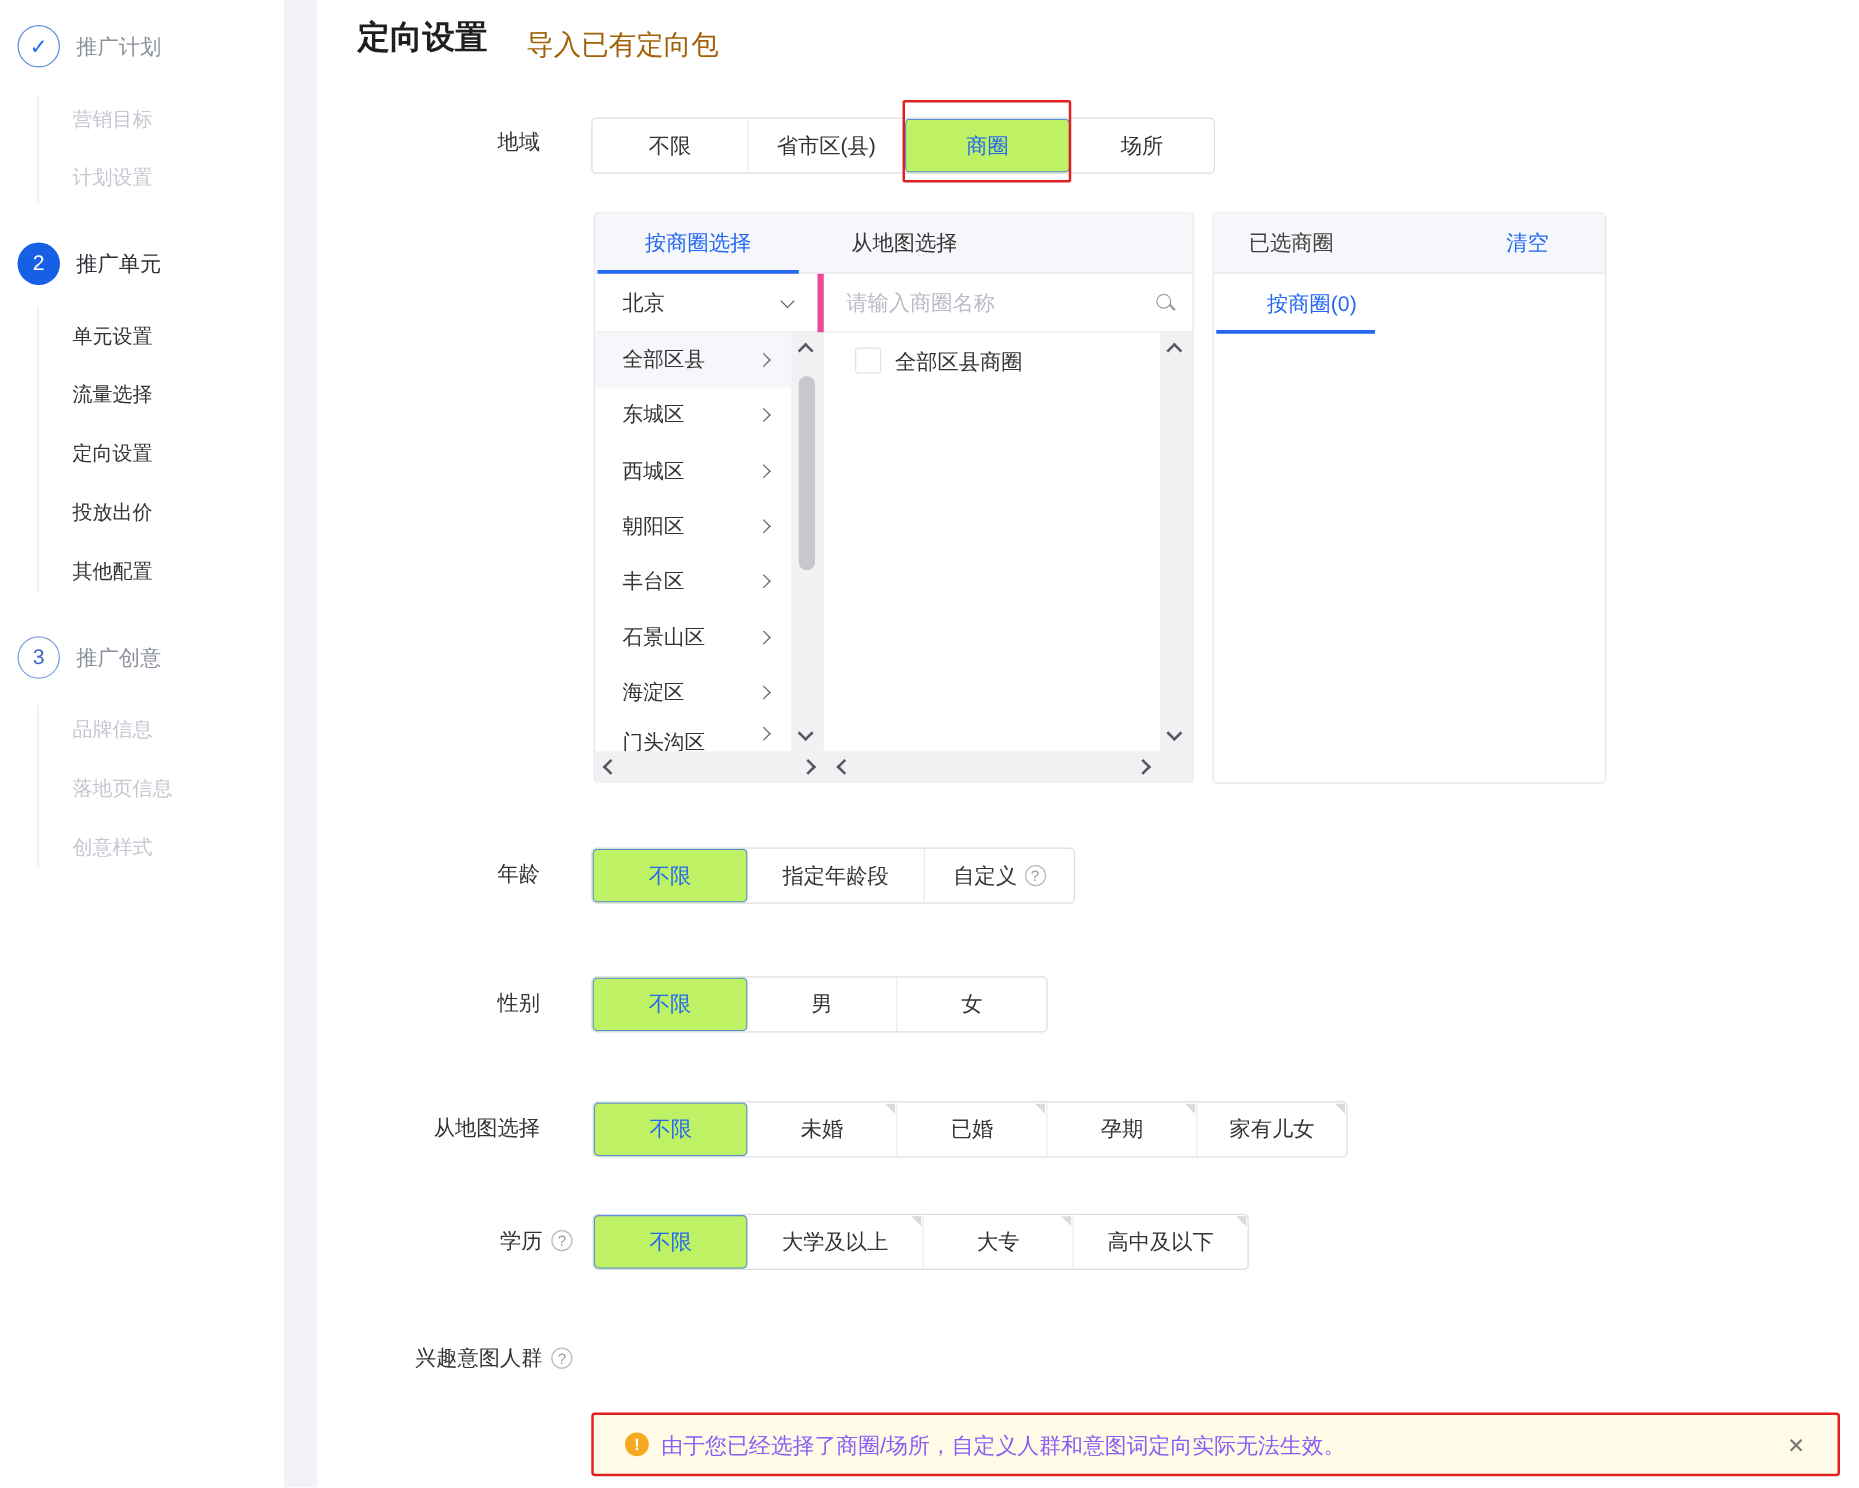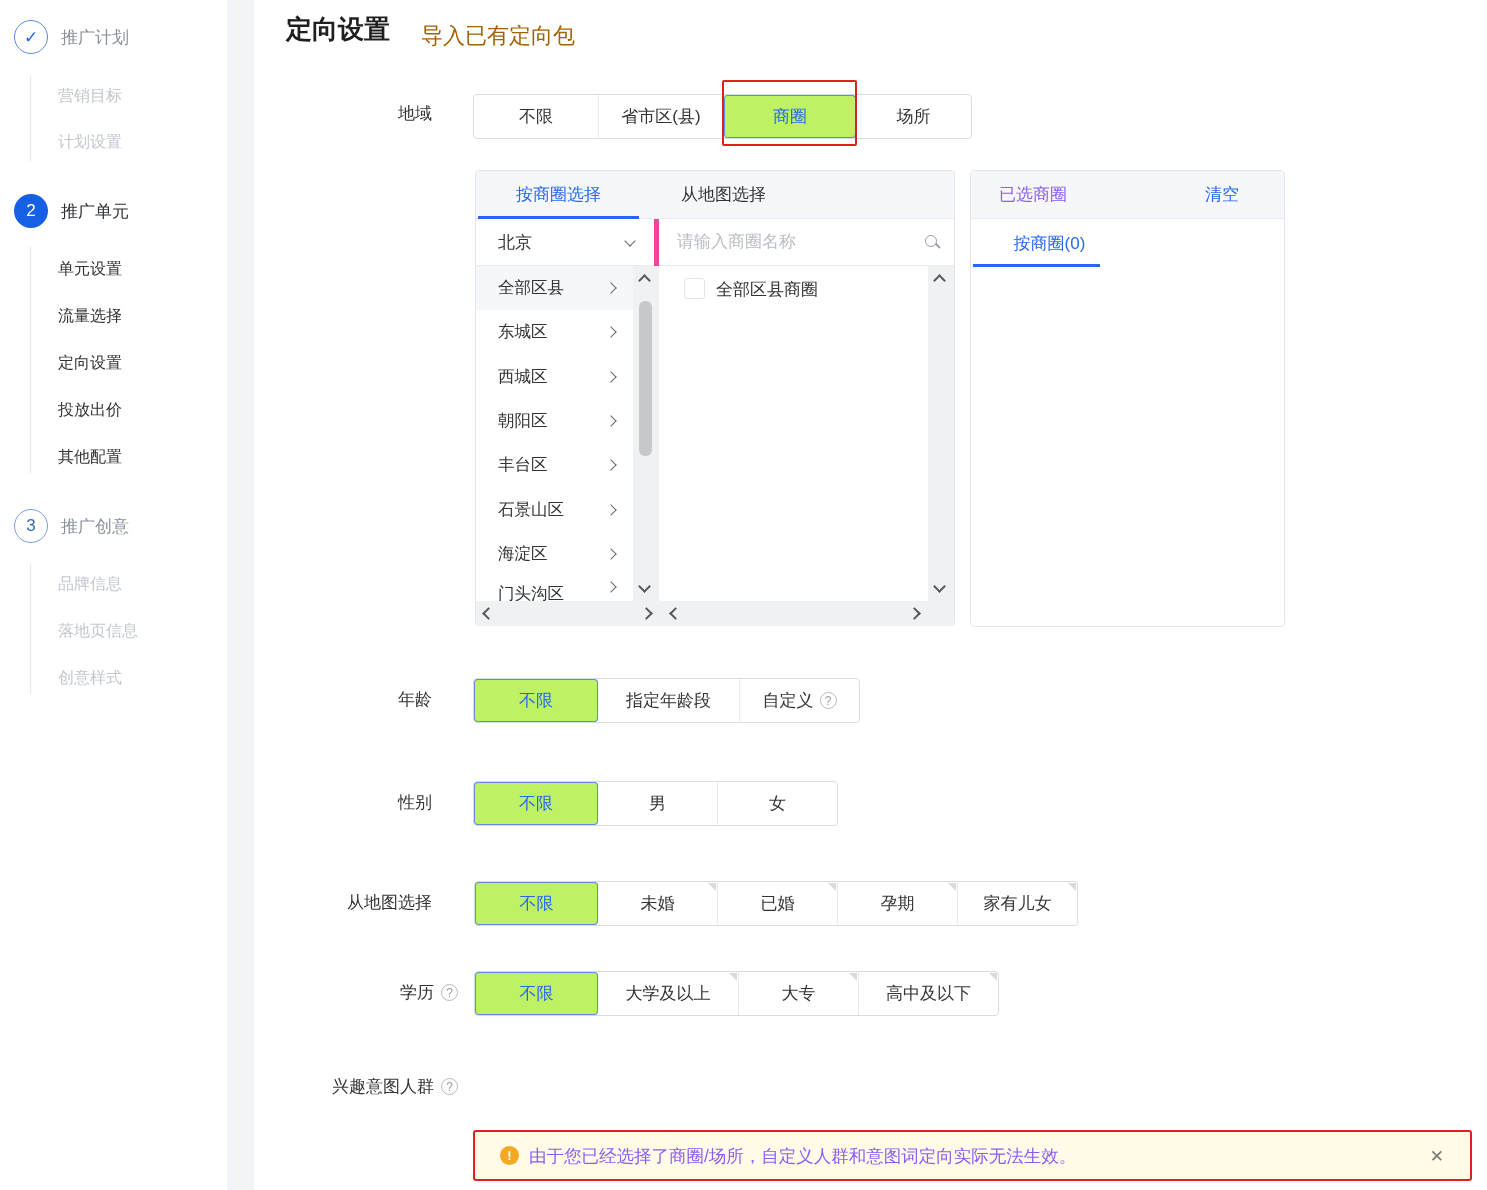--- a/index.html
+++ b/index.html
@@ -40,21 +40,21 @@
   .red-box { position:absolute; border:2px solid #E02020; border-radius:2px; pointer-events:none; z-index:9; }
 
   
   .panel { position:absolute; background:#fff; border:1px solid #e4e7ed; border-radius:3px; }
   .ptabs { position:absolute; left:0; top:0; width:100%; height:48px; background:#f5f7fa; border-bottom:1px solid #e9ebef; display:flex; }
   .ptab { width:165px; display:flex; align-items:center; justify-content:center; font-size:17px; color:#333; cursor:pointer; }
   .ptab.active { color:#2468F2; }
   .tab-underline { position:absolute; height:3px; background:#2468F2; }
   .controls { position:absolute; left:0; top:48px; width:100%; height:47px; border-bottom:1px solid #e9ebef; }
   .city-select { position:absolute; left:0; top:0; width:183px; height:47px; border-right:5px solid #ec4899; display:flex; align-items:center; padding:0 20px 0 22px; font-size:17px; color:#333; cursor:pointer; justify-content:space-between; }
-  .search-box { position:absolute; left:183px; top:0; width:297px; height:47px; display:flex; align-items:center;font-family:Liberation Mono, monospace; }
+  .search-box { position:absolute; left:183px; top:0; width:297px; height:47px; display:flex; align-items:center; }
   .search-box input { border:none; outline:none; width:240px; margin-left:18px; font-size:17px; color:#333; font-family:inherit; background:transparent; }
   .search-box input::placeholder { color:#b9bdc6; }
   .dlist-row { position:absolute; left:0; width:157px; height:44px; display:flex; align-items:center; justify-content:space-between; padding:0 18px 0 22px; font-size:16.5px; cursor:pointer; }
   .dlist-row.hl { background:#f5f7fa; }
   .vscroll { position:absolute; width:26px; background:#f0f1f3; }
   .vthumb { position:absolute; left:6px; width:13px; background:#c6c8cc; border-radius:6px; }
   .hscroll { position:absolute; height:25px; background:#f0f1f3; display:flex; align-items:center; justify-content:space-between; }
   .checkbox { position:absolute; width:21px; height:21px; border:1px solid #dfe2e8; border-radius:3px; background:#fff; cursor:pointer; }
 
   
@@ -65,21 +65,21 @@
   .sarr.up { transform:rotate(-135deg); }
   .sarr.down { transform:rotate(45deg); }
   .sarr.left { transform:rotate(135deg); }
   .sarr.right { transform:rotate(-45deg); }
   .mag { position:relative; width:15px; height:15px; display:inline-block; }
   .mag .lens { position:absolute; left:0; top:0; width:12px; height:12px; border:1.5px solid #9aa0a8; border-radius:50%; }
   .mag .tail { position:absolute; left:10px; top:10px; width:6px; height:1.5px; background:#9aa0a8; transform:rotate(45deg); }
 
   
   .sp-header { position:absolute; left:0; top:0; width:100%; height:48px; background:#f5f7fa; border-bottom:1px solid #e9ebef; display:flex; align-items:center; justify-content:space-between; padding:0 45px 0 28px; }
-  .sp-title { font-size:17px; color:#8b5cf6; }
+  .sp-title { font-size:17px; color:#404040; }
   .sp-clear { font-size:17px; color:#2468F2; cursor:pointer; }
   .sp-tab { position:absolute; top:48px; height:48px; display:flex; align-items:center; justify-content:center; font-size:17px; cursor:pointer; }
 
   
   .warn { position:absolute; left:473px; top:1130px; width:999px; height:51px; background:#FFFBE6; border:2px solid #E02020; border-radius:3px; display:flex; align-items:center; }
   .warn-icon { width:19px; height:19px; border-radius:50%; background:#F6A821; color:#fff; font-size:13px; font-weight:bold; display:flex; align-items:center; justify-content:center; margin-left:25px; flex:0 0 19px; }
   .warn-text { margin-left:10px; font-size:17.5px; color:#8b5cf6; }
   .warn-close { position:absolute; right:26px; top:14px; font-size:17px; color:#777; cursor:pointer; }
 </style>
 </head>

